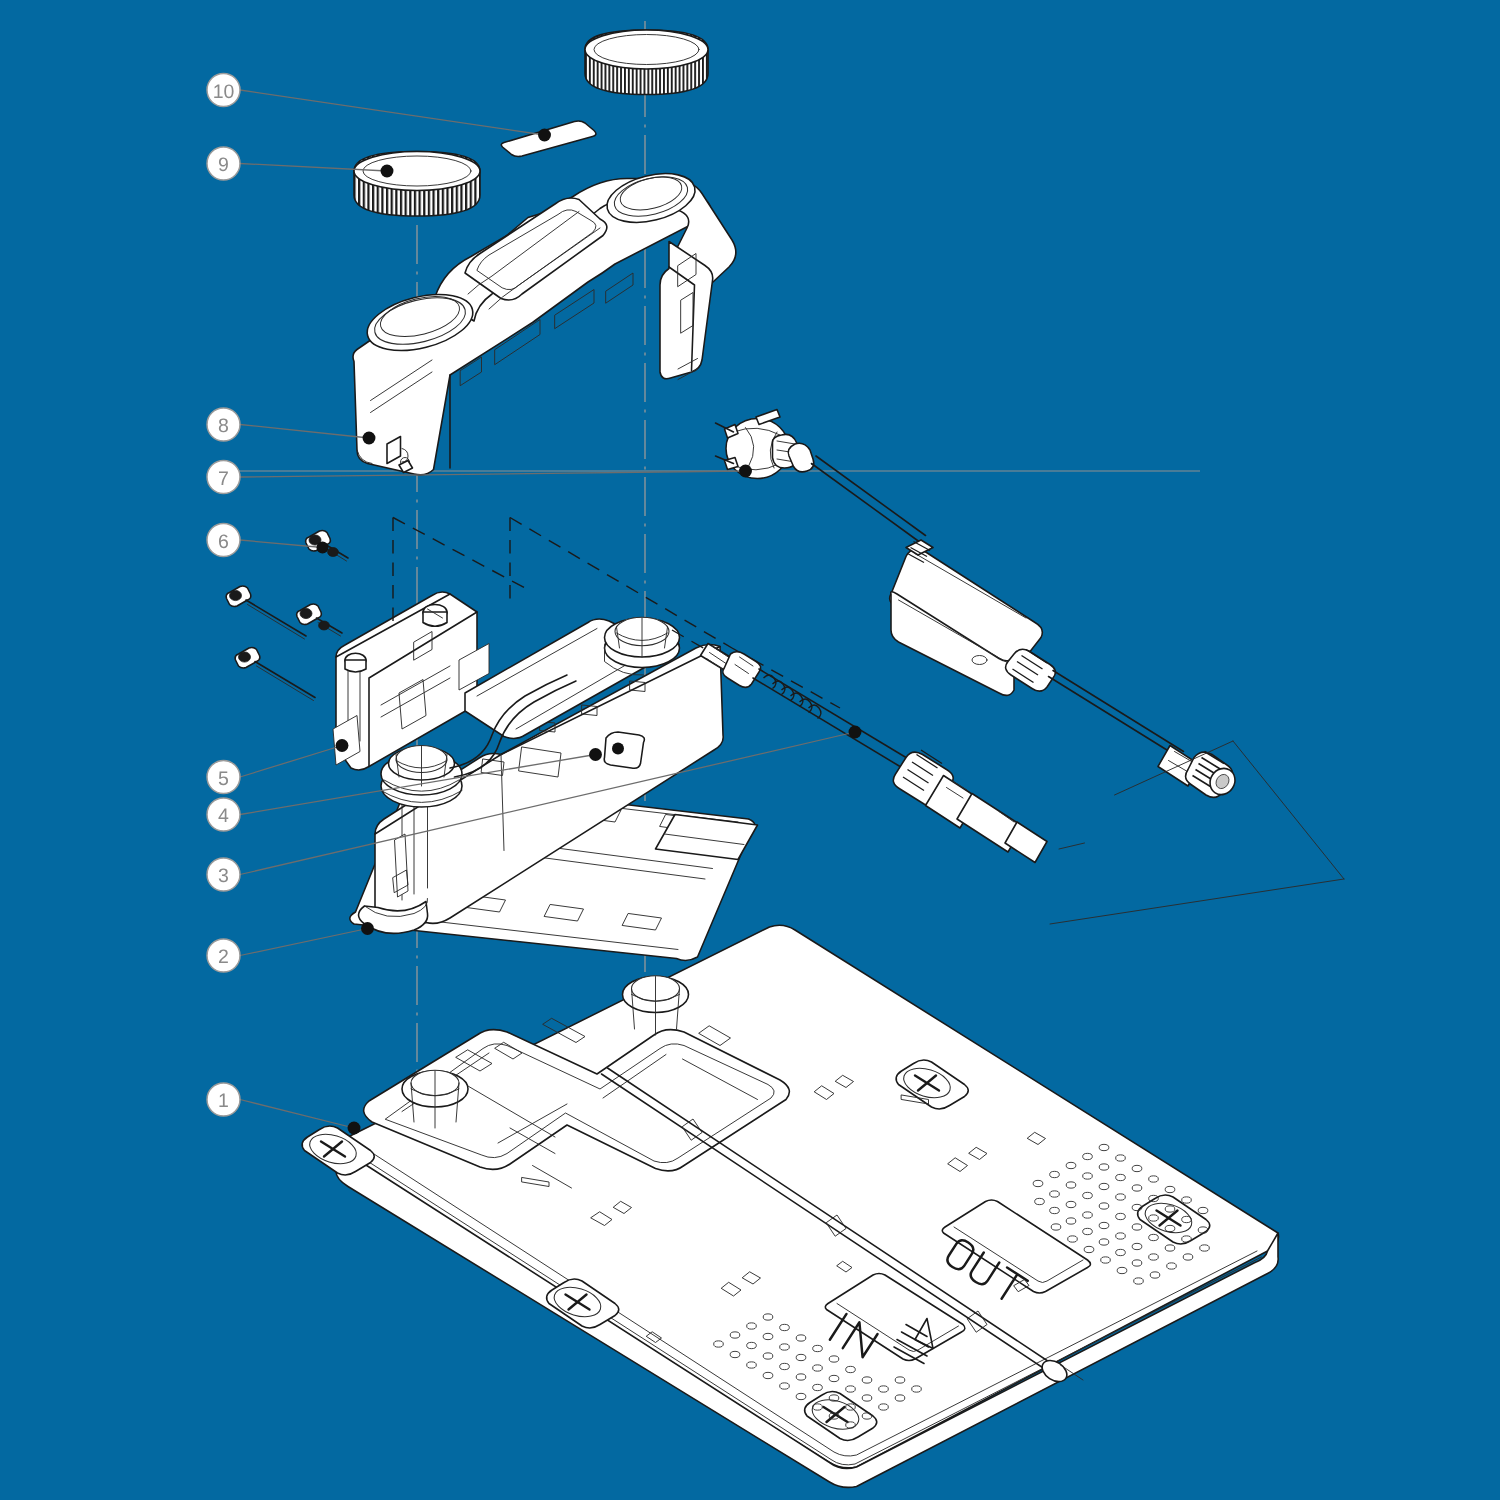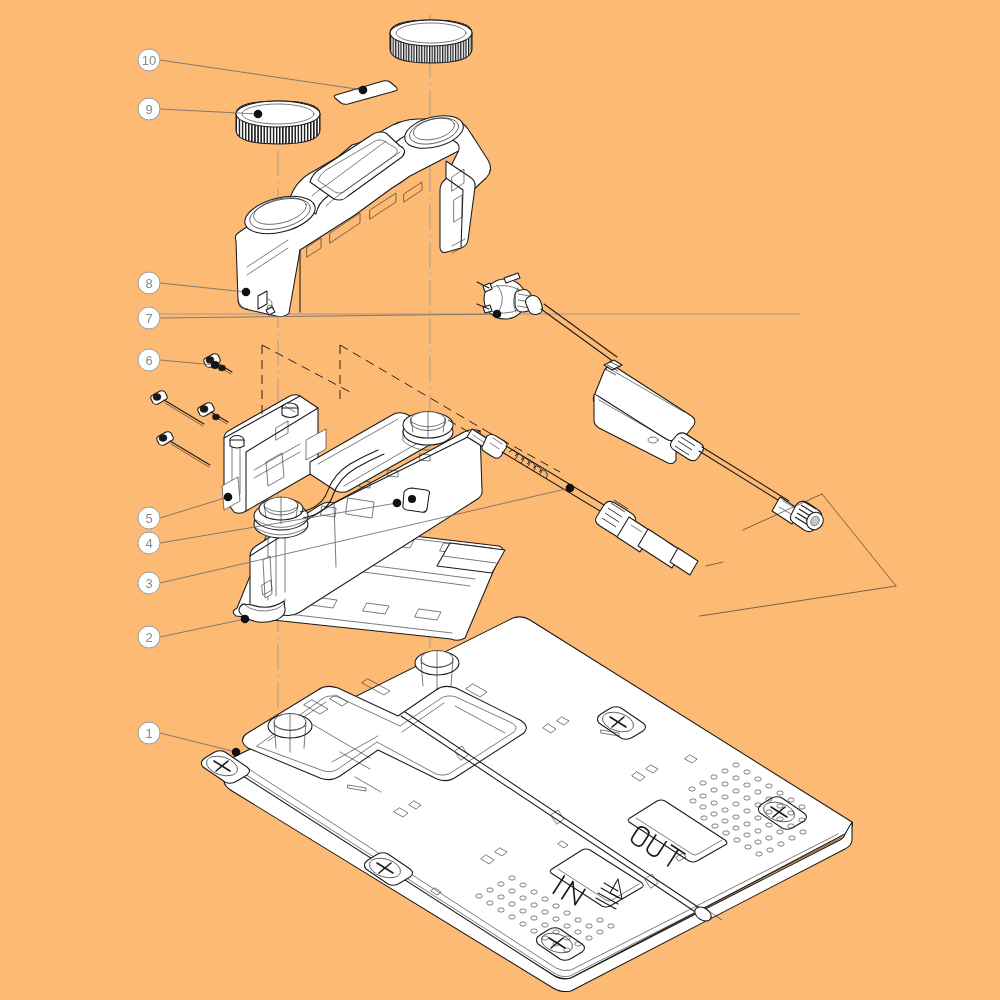--- a/index.html
+++ b/index.html
@@ -11,21 +11,21 @@
   body {
     width: 1000px;
     height: 1000px;
     overflow: hidden;
     font-family: "Liberation Sans", sans-serif;
   }
   #diagram-root {
     position: relative;
     width: 1000px;
     height: 1000px;
-    background: #fdba74;
+    background: #0369a1;
   }
   svg.canvas {
     position: absolute;
     left: 0;
     top: 0;
     width: 1000px;
     height: 1000px;
     display: block;
   }
   .ln   { fill: none; stroke: #1a1a1a; stroke-width: 1.05; stroke-linejoin: round; stroke-linecap: round; }

